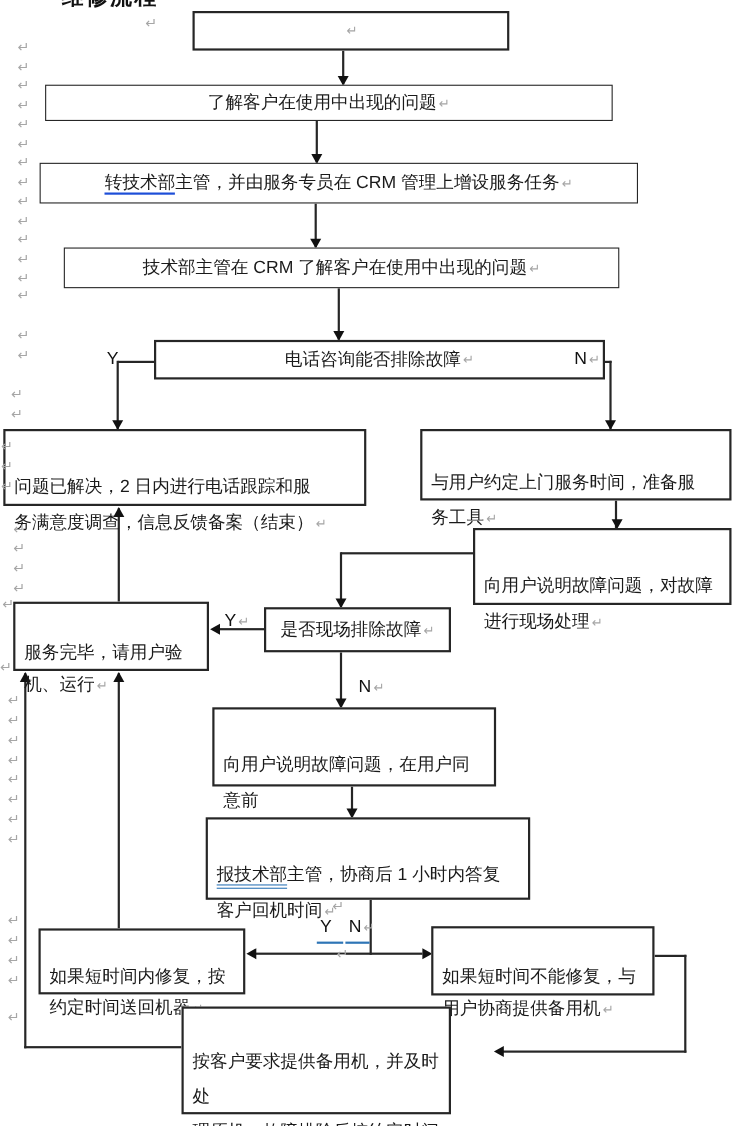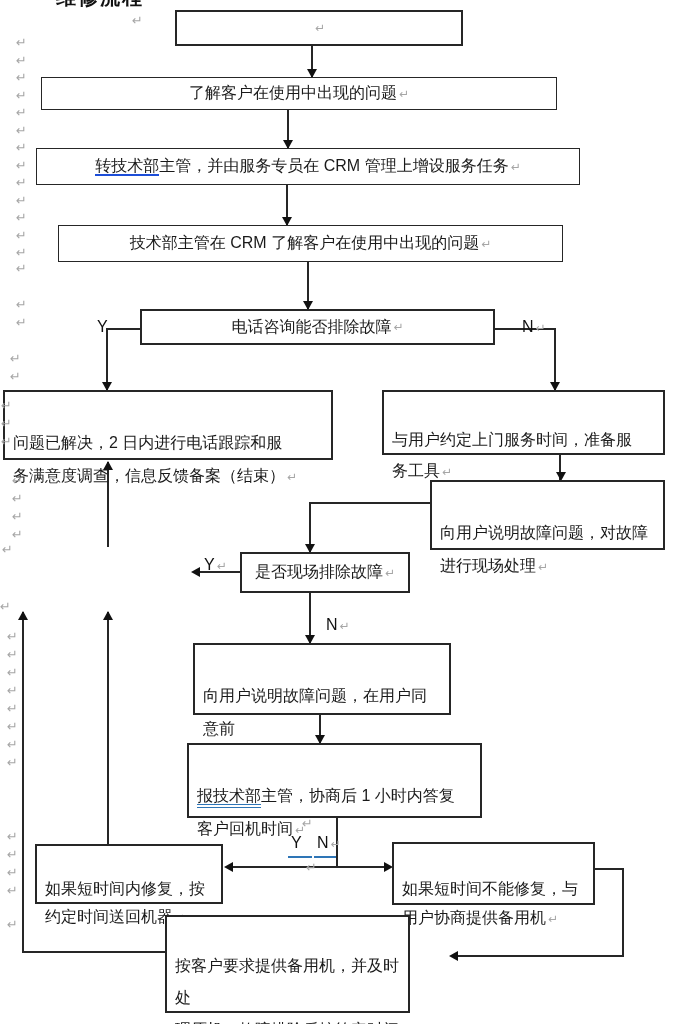--- a/index.html
+++ b/index.html
@@ -45,40 +45,44 @@
 
   <div class="box c thin" style="left:36px;top:148px;width:544px;height:37px;">
     <span><span class="u1">转技术部</span><span>主管，并由服务专员在 CRM 管理上增设服务任务</span><span class="pm">↵</span></span>
   </div>
 
   <div class="box c thin" style="left:58px;top:225px;width:505px;height:37px;">
     <span>技术部主管在 CRM 了解客户在使用中出现的问题</span>
       <span class="pm">↵</span>
   </div>
 
-  <div class="box c" style="left:140px;top:309px;width:355px;height:36px;text-align:right;">
+  <div class="box c" style="left:140px;top:309px;width:410px;height:36px;text-align:right;">
     <span>电话咨询能否排除故障</span>
       <span class="pm">↵</span>
   </div>
 
   <div class="box ml" style="left:3px;top:390px;width:330px;height:70px;">
     <span>问题已解决，2 日内进行电话跟踪和服
 务满意度调查，信息反馈备案（结束）</span><span class="pm">↵</span>
   </div>
 
   <div class="box ml" style="left:382px;top:390px;width:283px;height:65px;line-height:31px;">
     <span>与用户约定上门服务时间，准备服
 务工具</span><span class="pm">↵</span>
   </div>
 
   <div class="box ml" style="left:430px;top:480px;width:235px;height:70px;">
     <span>向用户说明故障问题，对故障
 进行现场处理</span><span class="pm">↵</span>
   </div>
 
+  <div class="box ml" style="left:12px;top:547px;width:178px;height:63px;line-height:29px;">
+    <span>服务完毕，请用户验
+机、运行</span><span class="pm">↵</span>
+  </div>
 
   <div class="box c" style="left:240px;top:552px;width:170px;height:41px;">
     <span>是否现场排除故障</span>
       <span class="pm">↵</span>
   </div>
 
   <div class="box ml" style="left:193px;top:643px;width:258px;height:72px;">
     <span>向用户说明故障问题，在用户同意前
 提下办好取机手续</span><span class="pm">↵</span>
   </div>

